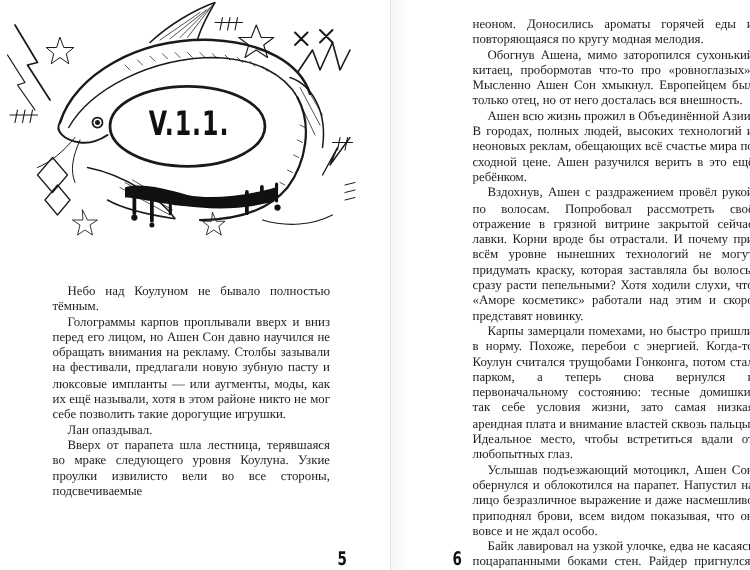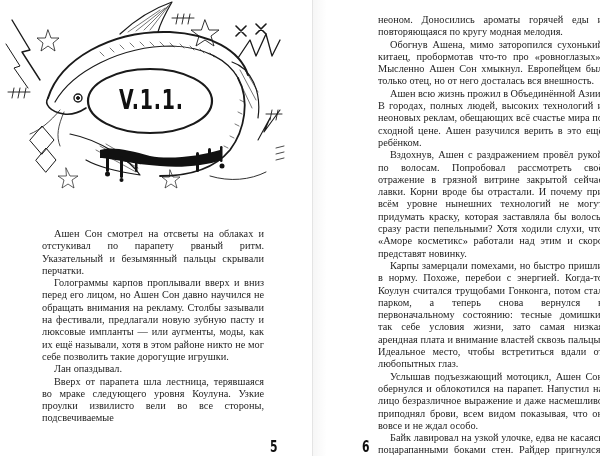--- a/index.html
+++ b/index.html
@@ -118,21 +118,21 @@
           <rect x="196" y="152" width="3" height="20" rx="1.5"></rect>
           <rect x="208" y="148" width="3" height="14" rx="1.5"></rect>
           <circle cx="222" cy="166" r="2.5"></circle>
           <rect x="220" y="146" width="2.5" height="16" rx="1.2"></rect>
         </g>
       </svg>
       <div class="version-label">V.1.1.</div>
     </div>
 
     <div class="text-block text-left">
-      <p>Ашен Сон смотрел на отсветы на облаках и отстукивал по парапету рваный ритм. Указательный и безымянный пальцы скрывали перчатки.</p>
+      <p>Небо над Коулуном не бывало полностью тёмным.</p>
       <p>Голограммы карпов проплывали вверх и вниз перед его лицом, но Ашен Сон давно научился не обращать внимания на рекламу. Столбы зазывали на фестивали, предлагали новую зубную пасту и люксовые импланты — или аугменты, моды, как их ещё называли, хотя в этом районе никто не мог себе позволить такие дорогущие игрушки.</p>
       <p>Лан опаздывал.</p>
       <p style="text-align-last: justify;">Вверх от парапета шла лестница, терявшаяся во мраке следующего уровня Коулуна. Узкие проулки извилисто вели во все стороны, подсвечиваемые</p>
     </div>
 
     <div class="page-number pn-left">5</div>
   </div>
 
   <div class="gutter"></div>
 

